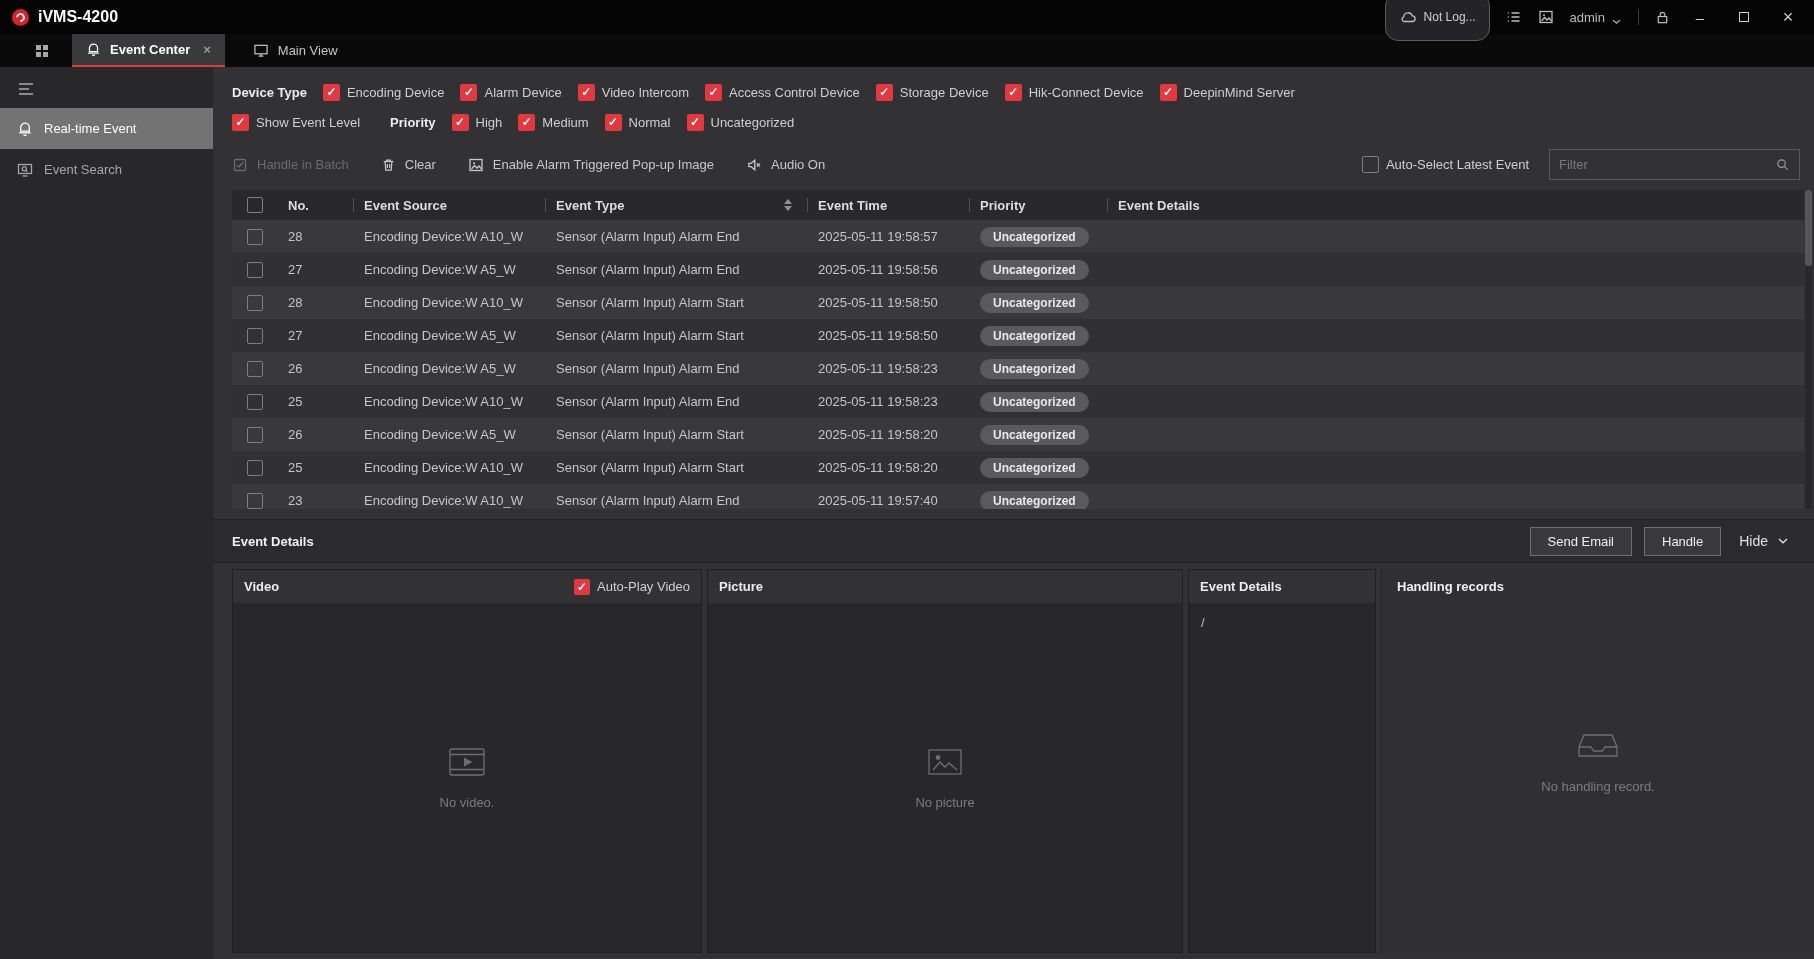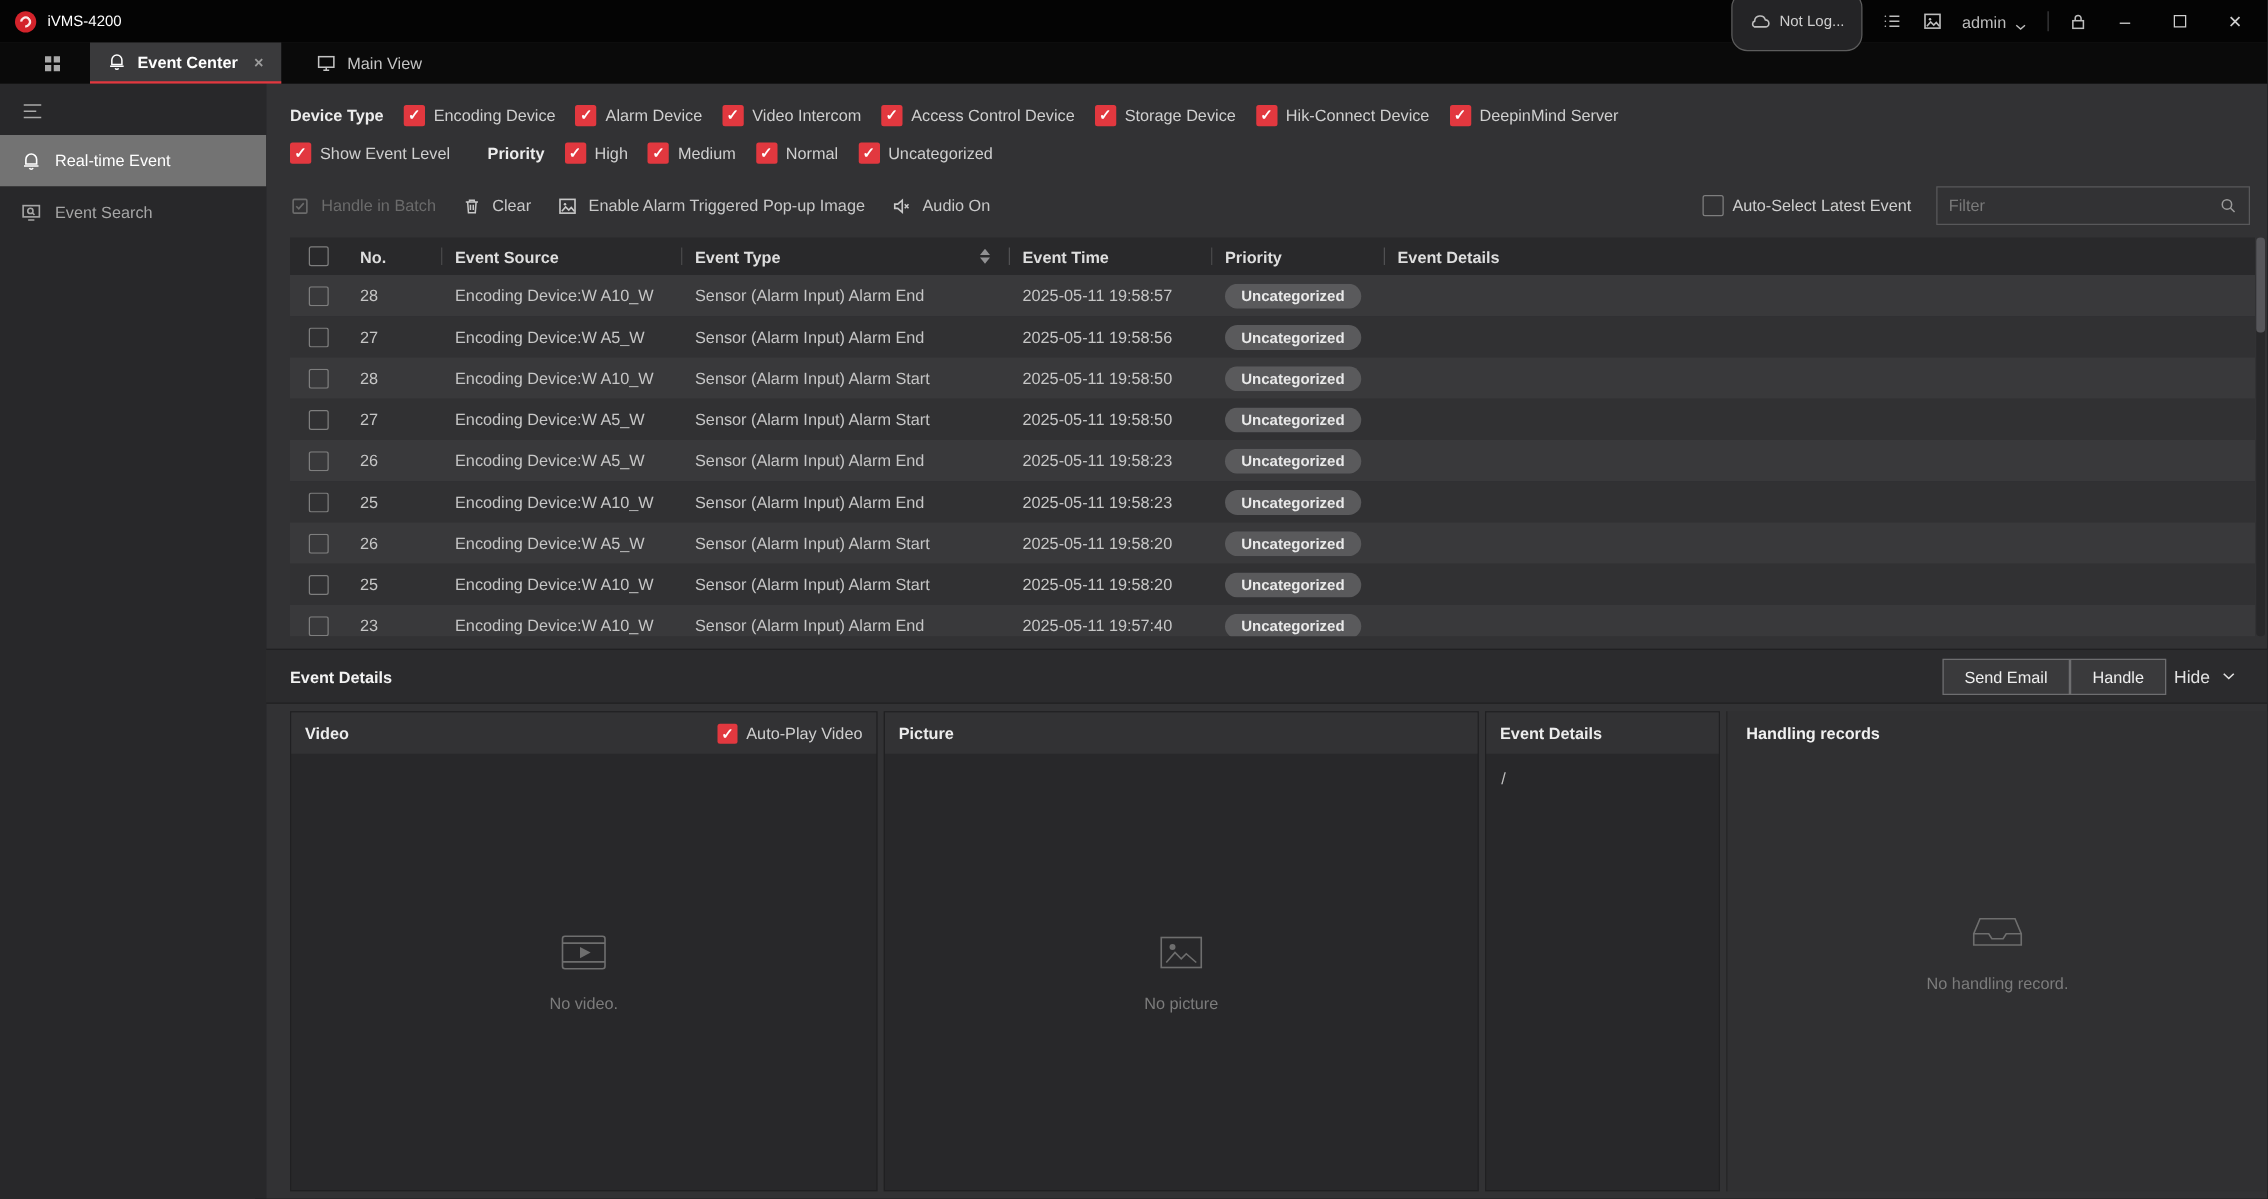--- a/index.html
+++ b/index.html
@@ -7,21 +7,21 @@
   html,body{width:1814px;height:959px;overflow:hidden;background:#1c1c1e;
     font-family:"Liberation Sans",sans-serif;font-size:13px;color:#c8c8c8}
   svg{display:block}
   .stk{fill:none;stroke:currentColor;stroke-width:1.3}
 
   
   .titlebar{height:34px;background:#040404;display:flex;align-items:center;padding:0 12px;gap:9px}
   .logo{width:17px;height:17px;border-radius:50%;background:#d3232b;position:relative;flex-shrink:0}
   .logo::after{content:"";position:absolute;inset:4px;border-radius:50%;
     border:2px solid rgba(255,255,255,.9);border-left-color:transparent;transform:rotate(-40deg)}
-  .app-title{color:#fff;font-weight:normal;font-size:12px}
+  .app-title{color:#fff;font-weight:bold;font-size:16px}
   .titlebar-right{margin-left:auto;display:flex;align-items:center;gap:16px;color:#bdbdbd}
   .pill-btn{display:flex;align-items:center;gap:7px;border:1px solid #5c5c5c;border-radius:13px;
     padding:16px 13px;color:#cfcfcf;background:#242426;font-size:12px;white-space:nowrap}
   .tb-icon{color:#bdbdbd;display:flex;align-items:center}
   .user{display:flex;align-items:flex-end;gap:6px}
   .tb-divider{width:1px;height:16px;background:#3c3c3e}
   .win-btn{width:28px;height:24px;display:flex;align-items:center;justify-content:center;color:#cfcfcf;font-size:15px}
   .max-glyph{width:10px;height:10px;border:1px solid #cfcfcf}
 
   
@@ -47,21 +47,21 @@
   .label-bold{color:#ececec;font-weight:bold}
   .cb-item{display:flex;align-items:center;gap:7px;white-space:nowrap}
   .checkbox{width:17px;height:17px;border-radius:2px;display:inline-flex;align-items:center;
     justify-content:center;flex-shrink:0}
   .checkbox.checked{background:#e2383f;color:#fff;font-size:12px;font-weight:bold}
   .checkbox.unchecked{border:1px solid #7e7e7e;background:transparent}
   .cb-label{color:#cfcfcf}
   .gap-lg{margin-left:14px}
 
   
-  .toolbar{display:flex;align-items:center;margin:12px 14px 10px 19px;gap:21px}
+  .toolbar{display:flex;align-items:center;margin:12px 14px 10px 19px;gap:32px}
   .tool{display:flex;align-items:center;gap:9px;color:#c8c8c8;white-space:nowrap}
   .tool.disabled{color:#6b6b6b}
   .toolbar-right{margin-left:auto;display:flex;align-items:center;gap:20px}
   .filter-input{width:251px;height:31px;border:1px solid #58585a;background:transparent;
     display:flex;align-items:center;padding:0 9px;gap:6px}
   .filter-input input{flex:1;background:transparent;border:none;outline:none;color:#cccccc;
     font-size:13px;font-family:"Liberation Sans",sans-serif;min-width:0}
   .filter-input input::placeholder{color:#7a7a7a}
 
   
@@ -85,21 +85,21 @@
   .sort{display:inline-flex;flex-direction:column;gap:2px;margin-left:auto;margin-right:6px}
   .sort .up{width:0;height:0;border-left:4px solid transparent;border-right:4px solid transparent;border-bottom:5px solid #919193}
   .sort .down{width:0;height:0;border-left:4px solid transparent;border-right:4px solid transparent;border-top:5px solid #919193}
   .v-scroll{position:absolute;right:-8px;top:0;width:7px;height:319px;background:#28282a;border-radius:3px}
   .v-thumb{width:7px;height:76px;background:#56565a;border-radius:3px}
 
   
   .details-bar{height:44px;background:#2b2b2d;border-top:1px solid #202022;border-bottom:1px solid #202022;
     display:flex;align-items:center;padding:0 19px;margin-top:10px}
   .details-title{font-weight:bold;color:#f2f2f2}
-  .details-bar-right{margin-left:auto;display:flex;align-items:center;}
+  .details-bar-right{margin-left:auto;display:flex;align-items:center;gap:12px}
   .btn{border:1px solid #6e6e70;background:#3a3a3c;color:#efefef;padding:6px 17px;font-size:13px;white-space:nowrap}
   .hide-btn{display:flex;align-items:center;gap:9px;color:#e2e2e2;padding:0 6px;font-size:14px}
 
   
   .panels{flex:1;display:flex;padding:6px 0 6px 19px;gap:5px;min-height:0}
   .panel{background:#28282a;border:1px solid #202022;display:flex;flex-direction:column;min-height:0}
   .panel-header{height:33px;background:#323234;display:flex;align-items:center;
     justify-content:space-between;padding:0 11px;font-weight:bold;color:#ececec;flex-shrink:0}
   .panel-body{flex:1;display:flex;flex-direction:column;align-items:center;justify-content:center;
     gap:16px;color:#7c7c7c;min-height:0}

